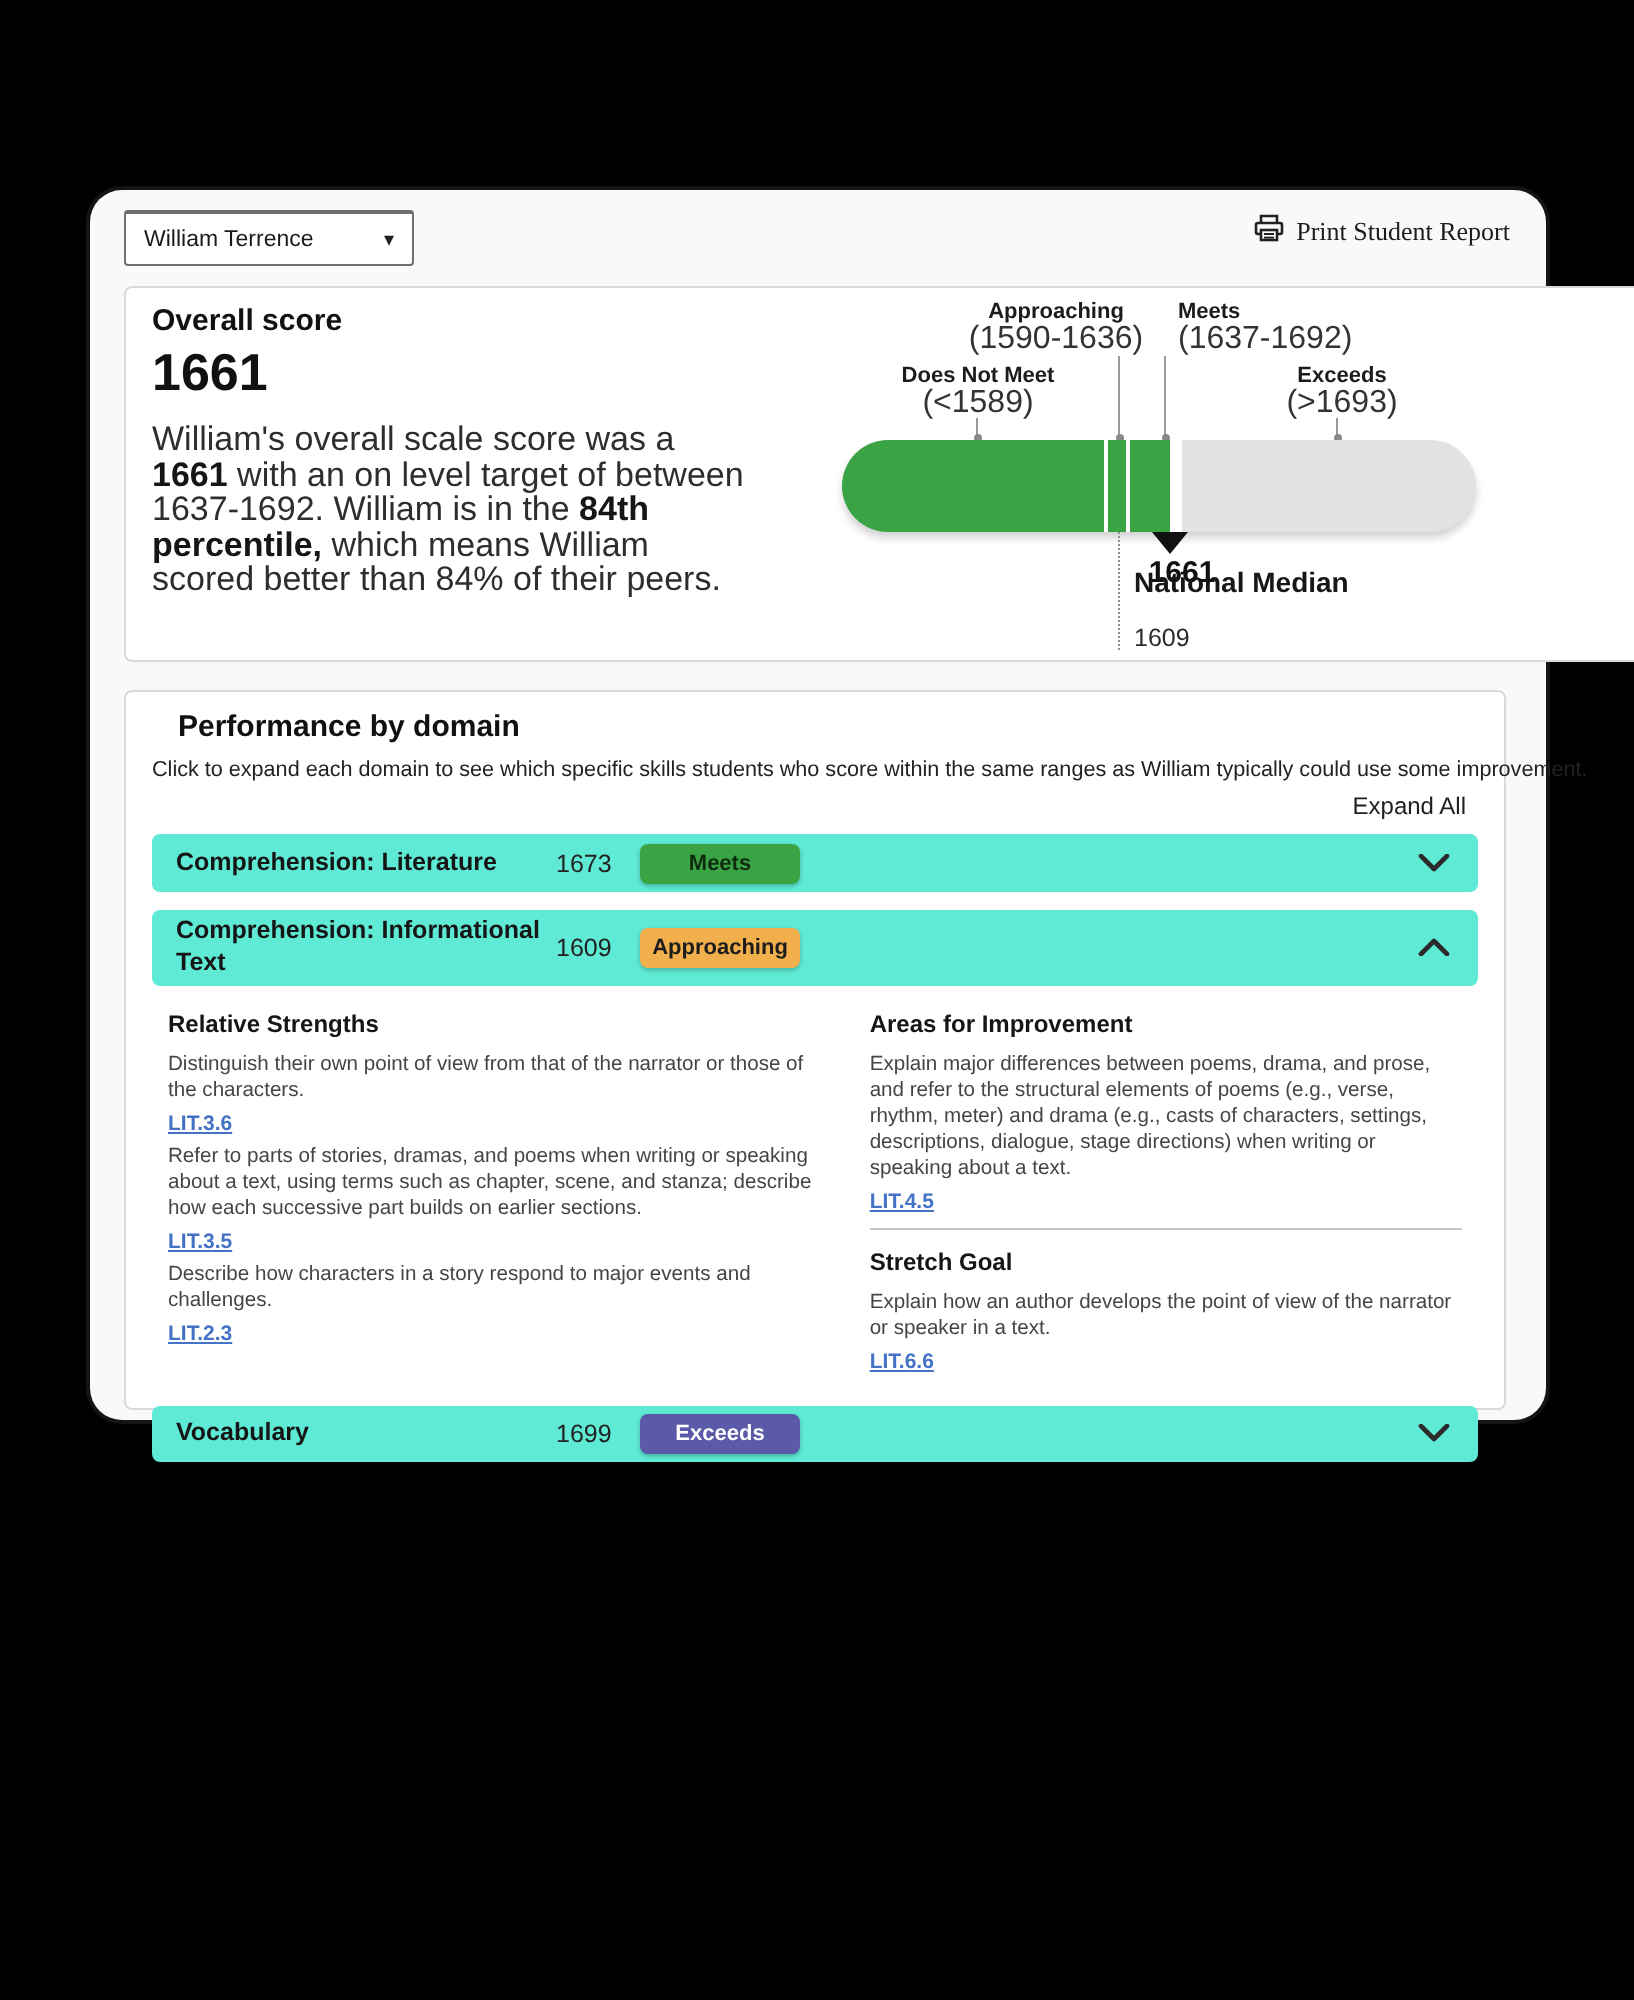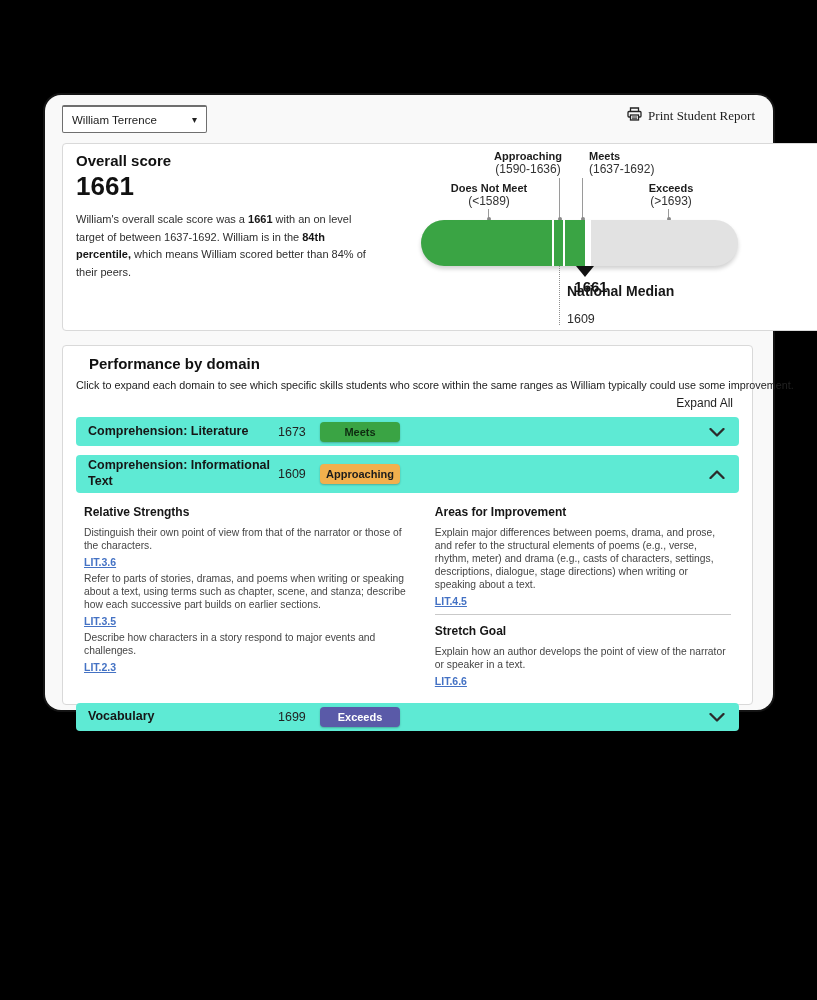--- a/index.html
+++ b/index.html
@@ -21,28 +21,28 @@
 
   
   .panel { position:absolute; left:17px; background:#fff; border:1px solid #d9d9d9; border-radius:4px; }
   .panel-overall { top:48px; width:809px; height:188px; }
   .panel-domains { top:250px; width:691px; height:360px; padding:9px 13px 0; }
 
   
   .ov-left { position:absolute; left:13px; top:8px; width:310px; }
   .ov-title { font-size:15px; font-weight:bold; color:#111; }
   .ov-score { font-size:26px; font-weight:bold; color:#111; margin-top:2px; }
-  .ov-desc  { margin-top:9px; font-size:11px; line-height:17.5px; color:#2e2e2e; width:296px; }
+  .ov-desc  { margin-top:9px; font-size:17px; line-height:17.5px; color:#2e2e2e; width:296px; }
   .ov-desc b { color:#161616; }
 
   
   .chart { position:absolute; left:358px; top:0; width:317px; height:188px; }
   .band-label { position:absolute; text-align:center; line-height:13px; }
   .band-label .bn { font-size:11px; font-weight:bold; color:#1c1c1c; display:block; }
-  .band-label .br { font-size:12px; color:#333; display:block; }
+  .band-label .br { font-size:16px; color:#333; display:block; }
   .lbl-approaching { left:52px;  top:6px;  width:110px; }
   .lbl-meets       { left:168px; top:6px;  width:110px; text-align:left; }
   .lbl-dnm         { left:8px;   top:38px; width:120px; }
   .lbl-exceeds     { left:195px; top:38px; width:110px; }
   .conn { position:absolute; width:1px; background:#9a9a9a; }
   .conn::after { content:""; position:absolute; left:-1.5px; bottom:-1px; width:4px; height:4px;
                  border-radius:50%; background:#8a8a8a; }
   .conn-dnm        { left:67px;  top:65px; height:11px; }
   .conn-approach   { left:138px; top:34px; height:42px; }
   .conn-meets      { left:161px; top:34px; height:42px; }

